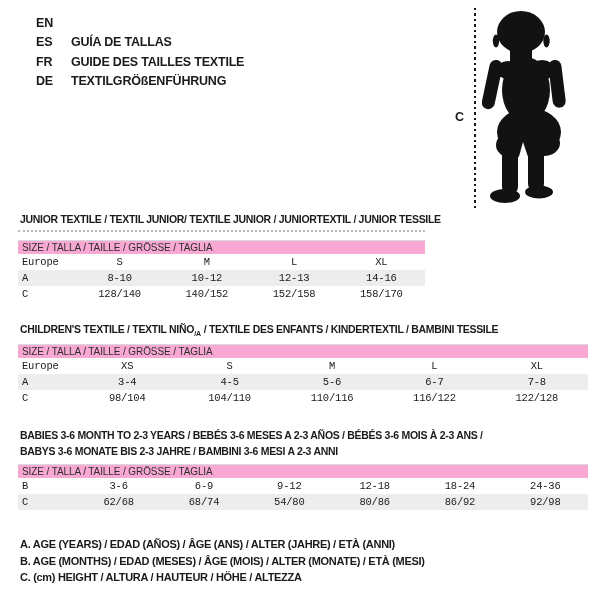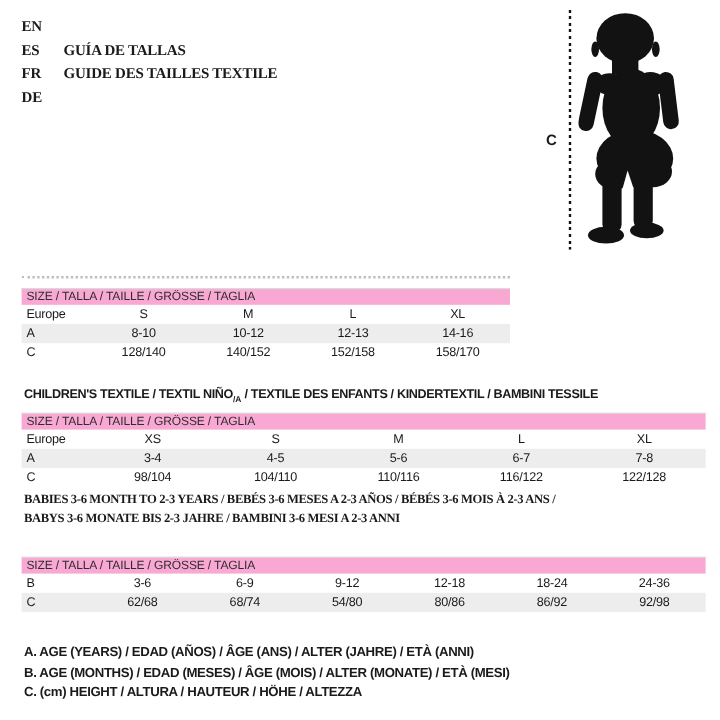--- a/index.html
+++ b/index.html
@@ -4,55 +4,55 @@
 <style>
   html, body { margin: 0; padding: 0; background: #ffffff; }
   .canvas {
     position: relative; width: 600px; height: 600px;
     background: #ffffff; overflow: hidden;
     font-family: "Liberation Sans", sans-serif;
     color: #1a1a1a;
   }
 
   
-  .lang-block { position: absolute; left: 18px; top: 13px; font-family: Liberation Serif, serif; }
+  .lang-block { position: absolute; left: 36px; top: 13px; }
   .lang-row { display: flex; height: 19.5px; align-items: center;
               font-weight: bold; font-size: 12.5px; letter-spacing: -0.2px; }
   .lang-code { width: 35px; }
 
   
   .height-line { position: absolute; left: 474px; top: 8px; width: 2px; height: 200px;
     background: repeating-linear-gradient(to bottom, #141414 0 2.5px, transparent 2.5px 5.5px); }
   .measure-c { position: absolute; left: 455px; top: 110px;
                font-weight: bold; font-size: 12.5px; }
   .baby-svg { position: absolute; left: 482px; top: 8px; }
 
   
   .tbl-title { position: absolute; left: 20px; font-weight: bold;
                font-size: 10.5px; letter-spacing: -0.3px; line-height: 15.5px;
                white-space: nowrap; }
   #t1-title { top: 212px; }
   #t2-title { top: 322px; }
-  #t3-title { top: 409px; font-family: Liberation Serif, serif; }
+  #t3-title { top: 428px; }
   .tbl-title sub { font-size: 7px; letter-spacing: 0; }
 
   .dotted-sep { position: absolute; left: 18px; top: 230px; width: 407px;
                 border-top: 2px dotted #bdbdbd; }
 
   
   .size-table { position: absolute; left: 18px; }
   #t1 { top: 240px; width: 407px; }
   #t2 { top: 344px; width: 570px; }
   #t3 { top: 464px; width: 570px; }
   .tbar { height: 14px; background: #f9a8d4; color: #2d2d2d;
           font-size: 10px; letter-spacing: -0.1px;
           display: flex; align-items: center; padding-left: 4px; box-sizing: border-box;
           border-top: 1px solid #d9d9d9; }
   .trow { display: flex; height: 16px; align-items: center; font-size: 10.5px;
-          letter-spacing: -0.2px; }
+          letter-spacing: -0.2px; font-family: Liberation Mono, monospace; }
   .trow.alt { background: #ededed; }
   .tcell { flex: 1; text-align: center; }
   .tcell.first { flex: 0 0 54px; text-align: left; padding-left: 4px; }
 
   
   .legend-block { position: absolute; left: 20px; top: 536px; }
   .legend-line { font-weight: bold; font-size: 11px; letter-spacing: -0.3px;
                  line-height: 16.5px; white-space: nowrap; }
 </style>
 </head>
@@ -67,20 +67,21 @@
       <div class="lang-row">
         <span class="lang-code">ES</span>
         <span>GUÍA DE TALLAS</span>
       </div>
       <div class="lang-row">
         <span class="lang-code">FR</span>
         <span>GUIDE DES TAILLES TEXTILE</span>
       </div>
       <div class="lang-row">
         <span class="lang-code">DE</span>
+        <span>TEXTILGRÖßENFÜHRUNG</span>
       </div>
     </div>
 
   <div class="height-line"></div>
   <div class="measure-c">C</div>
   <svg class="baby-svg" width="85" height="198" viewBox="0 0 85 198" aria-hidden="true">
     <g fill="#121212">
       <ellipse cx="39" cy="24" rx="24" ry="21"></ellipse>
       <ellipse cx="14" cy="33" rx="3.2" ry="6.5"></ellipse>
       <ellipse cx="64.5" cy="33" rx="3.2" ry="6.5"></ellipse>
@@ -94,20 +95,23 @@
       <ellipse cx="30" cy="137" rx="16" ry="13"></ellipse>
       <ellipse cx="62" cy="135" rx="16" ry="13"></ellipse>
       <polygon points="36,152 41,134 47,152" fill="#ffffff"></polygon>
       <rect x="20" y="134" width="16" height="52" rx="7"></rect>
       <rect x="46" y="134" width="16" height="49" rx="7"></rect>
       <ellipse cx="23" cy="188" rx="15" ry="7"></ellipse>
       <ellipse cx="57" cy="184" rx="14" ry="6.5"></ellipse>
     </g>
   </svg>
 
+  <div class="tbl-title" id="t1-title">
+      <div><span>JUNIOR TEXTILE / TEXTIL JUNIOR/ TEXTILE JUNIOR / JUNIORTEXTIL / JUNIOR TESSILE</span></div>
+    </div>
   <div class="dotted-sep"></div>
   <div class="size-table" id="t1">
     <div class="tbar">SIZE / TALLA / TAILLE / GRÖSSE / TAGLIA</div>
     <div class="tbody">
         <div class="trow">
           <div class="tcell first">Europe</div>
           <div class="tcell">S</div>
           <div class="tcell">M</div>
           <div class="tcell">L</div>
           <div class="tcell">XL</div>

